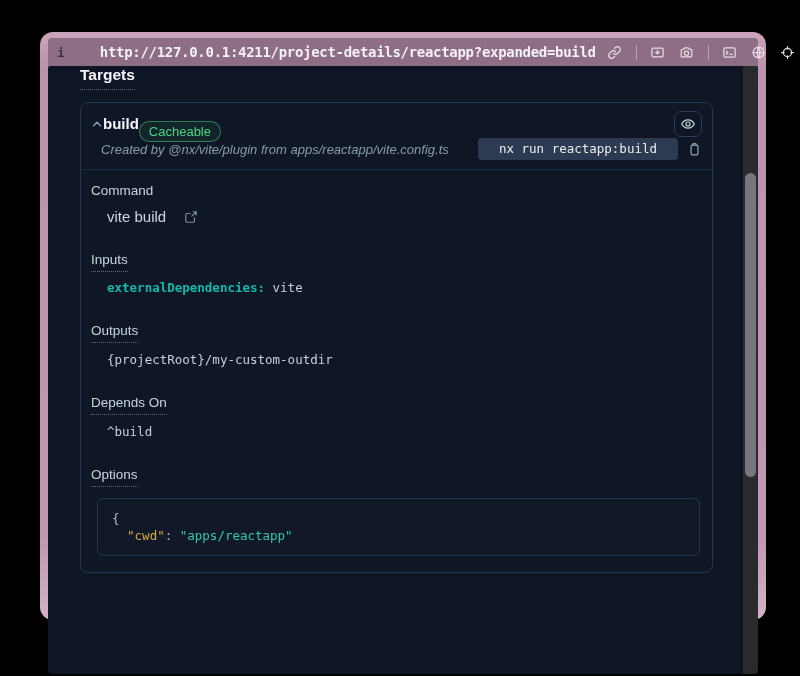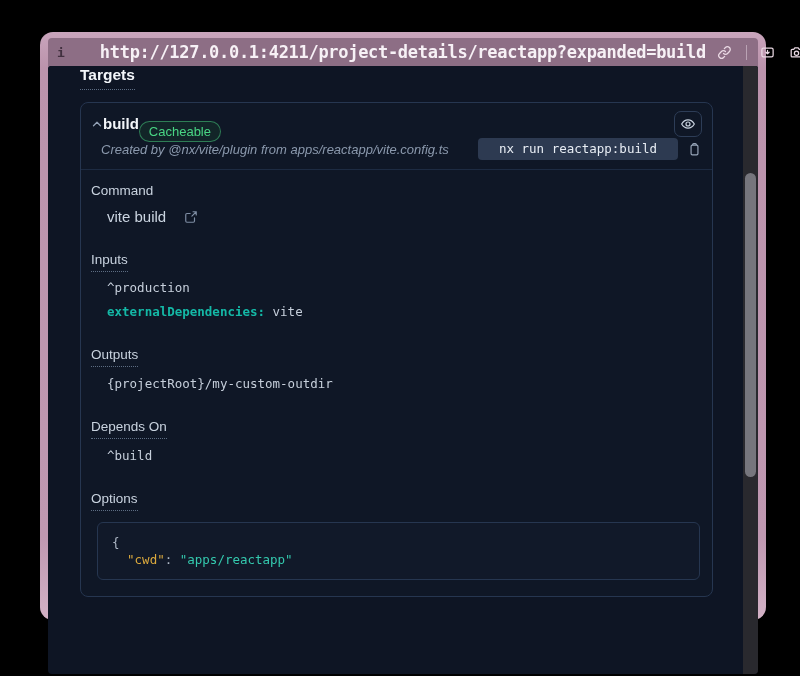--- a/index.html
+++ b/index.html
@@ -15,21 +15,21 @@
     background:linear-gradient(180deg,#c9a5bc 0%,#bb93ac 6%,#bf98b1 86%,#d3b2c6 100%);
     box-shadow:0 18px 36px rgba(0,0,0,.7);
     padding:6px 8px 10px 8px;
   }
   .titlebar {
     height:28px; background:#8d6e85; border-radius:4px 4px 0 0;
     display:flex; align-items:center; padding:0 9px; gap:11px;
   }
   .info-glyph { font-family:"DejaVu Sans Mono", monospace; font-weight:700; font-size:13px; color:#41303f; }
   .url-text {
-    font-family:"DejaVu Sans Mono", monospace; font-size:17px; font-weight:700;
+    font-family:"DejaVu Sans Mono", monospace; font-size:14px; font-weight:700;
     color:#f7f1f6; letter-spacing:-0.3px; white-space:nowrap;padding-left:24px;
   }
   .tb-right { margin-left:auto; display:flex; align-items:center; gap:13px; }
   .tb-icon { width:16px; height:16px; color:#ead9e4; display:flex; align-items:center; justify-content:center; cursor:pointer; }
   .tb-icon svg { width:15px; height:15px; }
   .tb-divider { width:1px; height:15px; background:rgba(242,228,238,.45); }
 
   .viewport {
     position:relative; height:608px; background:#0e1524;
     border-radius:2px 2px 4px 4px; overflow:hidden;
@@ -217,21 +217,20 @@
             <span>vite build</span>
             <span class="ext-link">
               <svg viewBox="0 0 24 24" fill="none" stroke="currentColor" stroke-width="2" stroke-linecap="round" stroke-linejoin="round">
                   <path d="M13.5 10.5 21 3m0 0h-5.5M21 3v5.5"></path>
                   <path d="M18 13.5V19a2 2 0 0 1-2 2H5a2 2 0 0 1-2-2V8a2 2 0 0 1 2-2h5.5"></path>
                 </svg>
             </span>
           </div>
 
           <br><span class="sec-head dotted mt-lg">Inputs</span>
-          <div class="sec-item">^production</div>
           <div class="sec-item"><span class="bold-key">externalDependencies:</span><span> vite</span></div>
 
           <br><span class="sec-head dotted mt-lg">Outputs</span>
           <div class="sec-item first">{projectRoot}/my-custom-outdir</div>
 
           <br><span class="sec-head dotted mt-lg">Depends On</span>
           <div class="sec-item first">^build</div>
 
           <br><span class="sec-head dotted mt-lg">Options</span>
           <div class="code-block"><span class="json-punc">{</span>

